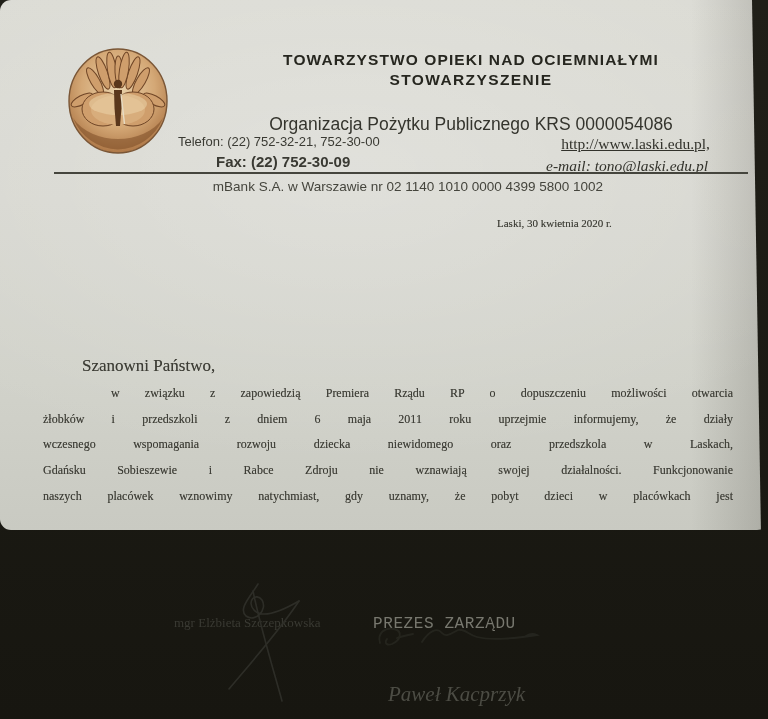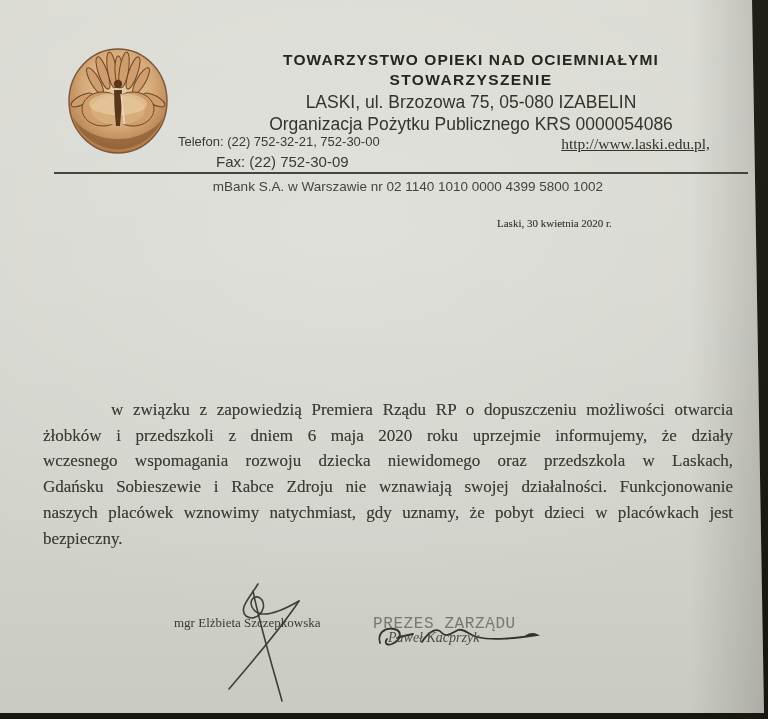--- a/index.html
+++ b/index.html
@@ -3,60 +3,61 @@
 <meta charset="utf-8">
 <style>
   html,body{margin:0;padding:0;}
   body{
     width:768px;height:719px;overflow:hidden;position:relative;
     background:#1b1a14;
     font-family:"Liberation Serif", serif;
   }
   .backdrop{position:absolute;inset:0;background:linear-gradient(180deg,#201f18 0%,#171610 100%);}
   .paper{
-    position:absolute;left:0;top:0;width:768px;height:719px;
+    position:absolute;left:0;top:0;width:768px;height:530px;
     clip-path:polygon(0 0,752px 0,764px 713px,0 713px);
     background:
       radial-gradient(120% 90% at 45% 32%, rgba(255,255,255,0.22), rgba(255,255,255,0) 62%),
       linear-gradient(90deg, rgba(0,0,0,0) 90%, rgba(35,32,24,0.16) 99%),
       linear-gradient(180deg,#dbdbd4 0%,#d7d7d0 38%,#d1d2ca 72%,#c9cac2 100%);
+    border-radius: 11px;
   }
   .abs{position:absolute;}
   .ink{color:#3c3c35;text-shadow:0 0 0.5px rgba(70,70,60,0.55);}
   .sans{font-family:"Liberation Sans", sans-serif;}
   .serif{font-family:"Liberation Serif", serif;}
 
   
   .hdr-center{left:174px;width:594px;text-align:center;}
   .org1{top:51px;font-size:15.5px;font-weight:bold;letter-spacing:1.1px;color:#26261f;}
   .org2{top:71px;font-size:15.5px;font-weight:bold;letter-spacing:1.4px;color:#26261f;}
   .addr{top:92px;font-size:17.5px;color:#34342d;}
   .opp{top:114px;font-size:17.5px;color:#34342d;}
   .phone{left:178px;top:134px;font-size:13px;color:#3a3a33;}
-  .fax{left:216px;top:153px;font-size:15px;color:#3a3a33;}
+  .fax{left:216px;top:153px;font-size:15px;color:#3a3a33;font-weight:bold;}
   .web{left:470px;width:240px;top:135px;font-size:15.5px;text-align:right;
        text-decoration:underline;color:#32322b;}
   .mail{left:470px;width:238px;top:157px;font-size:15.5px;font-style:italic;text-align:right;color:#32322b;}
   .rule{left:54px;top:172px;width:694px;height:2px;background:#45453d;}
   .bank{left:158px;width:500px;top:179px;text-align:center;font-size:13.5px;color:#45453d;}
 
   
   .dateline{left:497px;top:217px;font-size:11px;}
   .salutation{left:82px;top:356px;font-size:17px;}
-  .bodyblock{left:43px;top:381px;width:690px;font-size:17px;line-height:25.7px;word-spacing:2px;margin-top:16px;}
+  .bodyblock{left:43px;top:381px;width:690px;font-size:12px;line-height:25.7px;word-spacing:2px;}
   .bline{text-align:justify;text-align-last:justify;}
   .bline.first{padding-left:68px;}
   .bline.last{text-align-last:left;}
 
   
   .sig-l-title{left:183px;top:582px;font-size:13.5px;letter-spacing:0.9px;color:#3a3a33;}
   .sig-l-name{left:174px;top:615px;font-size:13px;color:#3a3a33;}
   .sig-r-title{left:373px;top:615px;font-size:16px;letter-spacing:0.6px;color:#78786f;
                font-family:Liberation Mono, monospace;text-shadow:none;}
-  .sig-r-name{left:388px;top:630px;font-size:14px;font-style:italic;color:#4c4c44;text-align:right;}
+  .sig-r-name{left:388px;top:682px;font-size:21px;font-style:italic;color:#4c4c44;text-align:right;}
   svg{display:block;}
 </style>
 </head>
 <body>
 
 <div class="backdrop"></div>
 
 <div class="paper">
 
   <div class="abs" style="left:66px;top:46px;width:104px;height:112px;">
@@ -88,37 +89,37 @@
       <g>
         <circle cx="52" cy="38" r="4.2" fill="#5a371c"></circle>
         <path d="M 48 44 L 56 44 L 55.5 62 L 54 80 L 50 80 L 48.5 62 Z" fill="#5a371c"></path>
         <line x1="55" y1="48" x2="58.5" y2="78" stroke="#e7dcc4" stroke-width="1.4"></line>
       </g>
     </svg>
   </div>
 
   <div class="abs sans hdr-center org1">TOWARZYSTWO OPIEKI NAD OCIEMNIAŁYMI</div>
   <div class="abs sans hdr-center org2">STOWARZYSZENIE</div>
-  <div class="abs sans hdr-center addr">LASKI, ul. Brzozowa 75, 05-080 IZABELIN</div>
   <div class="abs sans hdr-center opp">Organizacja Pożytku Publicznego KRS 0000054086</div>
   <div class="abs sans phone">Telefon: (22) 752-32-21, 752-30-00</div>
   <div class="abs sans fax">Fax: (22) 752-30-09</div>
   <div class="abs serif web">http://www.laski.edu.pl,</div>
+  <div class="abs serif mail">e-mail: tono@laski.edu.pl</div>
   <div class="abs rule"></div>
   <div class="abs sans bank">mBank S.A. w Warszawie nr 02 1140 1010 0000 4399 5800 1002</div>
 
   <div class="abs serif ink dateline">Laski, 30 kwietnia 2020 r.</div>
+  <div class="abs serif ink salutation">Szanowni Państwo,</div>
 
   <div class="abs serif ink bodyblock">
     <div class="bline first">w związku z zapowiedzią Premiera Rządu RP o dopuszczeniu możliwości otwarcia</div>
-    <div class="bline">żłobków i przedszkoli z dniem 6 maja 2020 roku uprzejmie informujemy, że działy</div>
+    <div class="bline">żłobków i przedszkoli z dniem 6 maja 2011 roku uprzejmie informujemy, że działy</div>
     <div class="bline">wczesnego wspomagania rozwoju dziecka niewidomego oraz przedszkola w Laskach,</div>
     <div class="bline">Gdańsku Sobieszewie i Rabce Zdroju nie wznawiają swojej działalności. Funkcjonowanie</div>
     <div class="bline">naszych placówek wznowimy natychmiast, gdy uznamy, że pobyt dzieci w placówkach jest</div>
-    <div class="bline last">bezpieczny.</div>
   </div>
 
   <div class="abs serif sig-l-name">mgr Elżbieta Szczepkowska</div>
   <div class="abs" style="left:200px;top:574px;width:130px;height:132px;">
     <svg width="130" height="132" viewBox="200 574 130 132">
       <g fill="none" stroke="#30302a" stroke-width="1.6" stroke-linecap="round" opacity="0.9">
         <path d="M 258 584 C 250 597, 238 609, 246 616 C 255 623, 268 610, 262 600 C 256 592, 246 601, 254 610 C 262 619, 280 612, 299 601"></path>
         <path d="M 299 601 C 280 630, 250 664, 229 689"></path>
         <path d="M 253 591 C 260 625, 272 665, 282 701"></path>
       </g>

